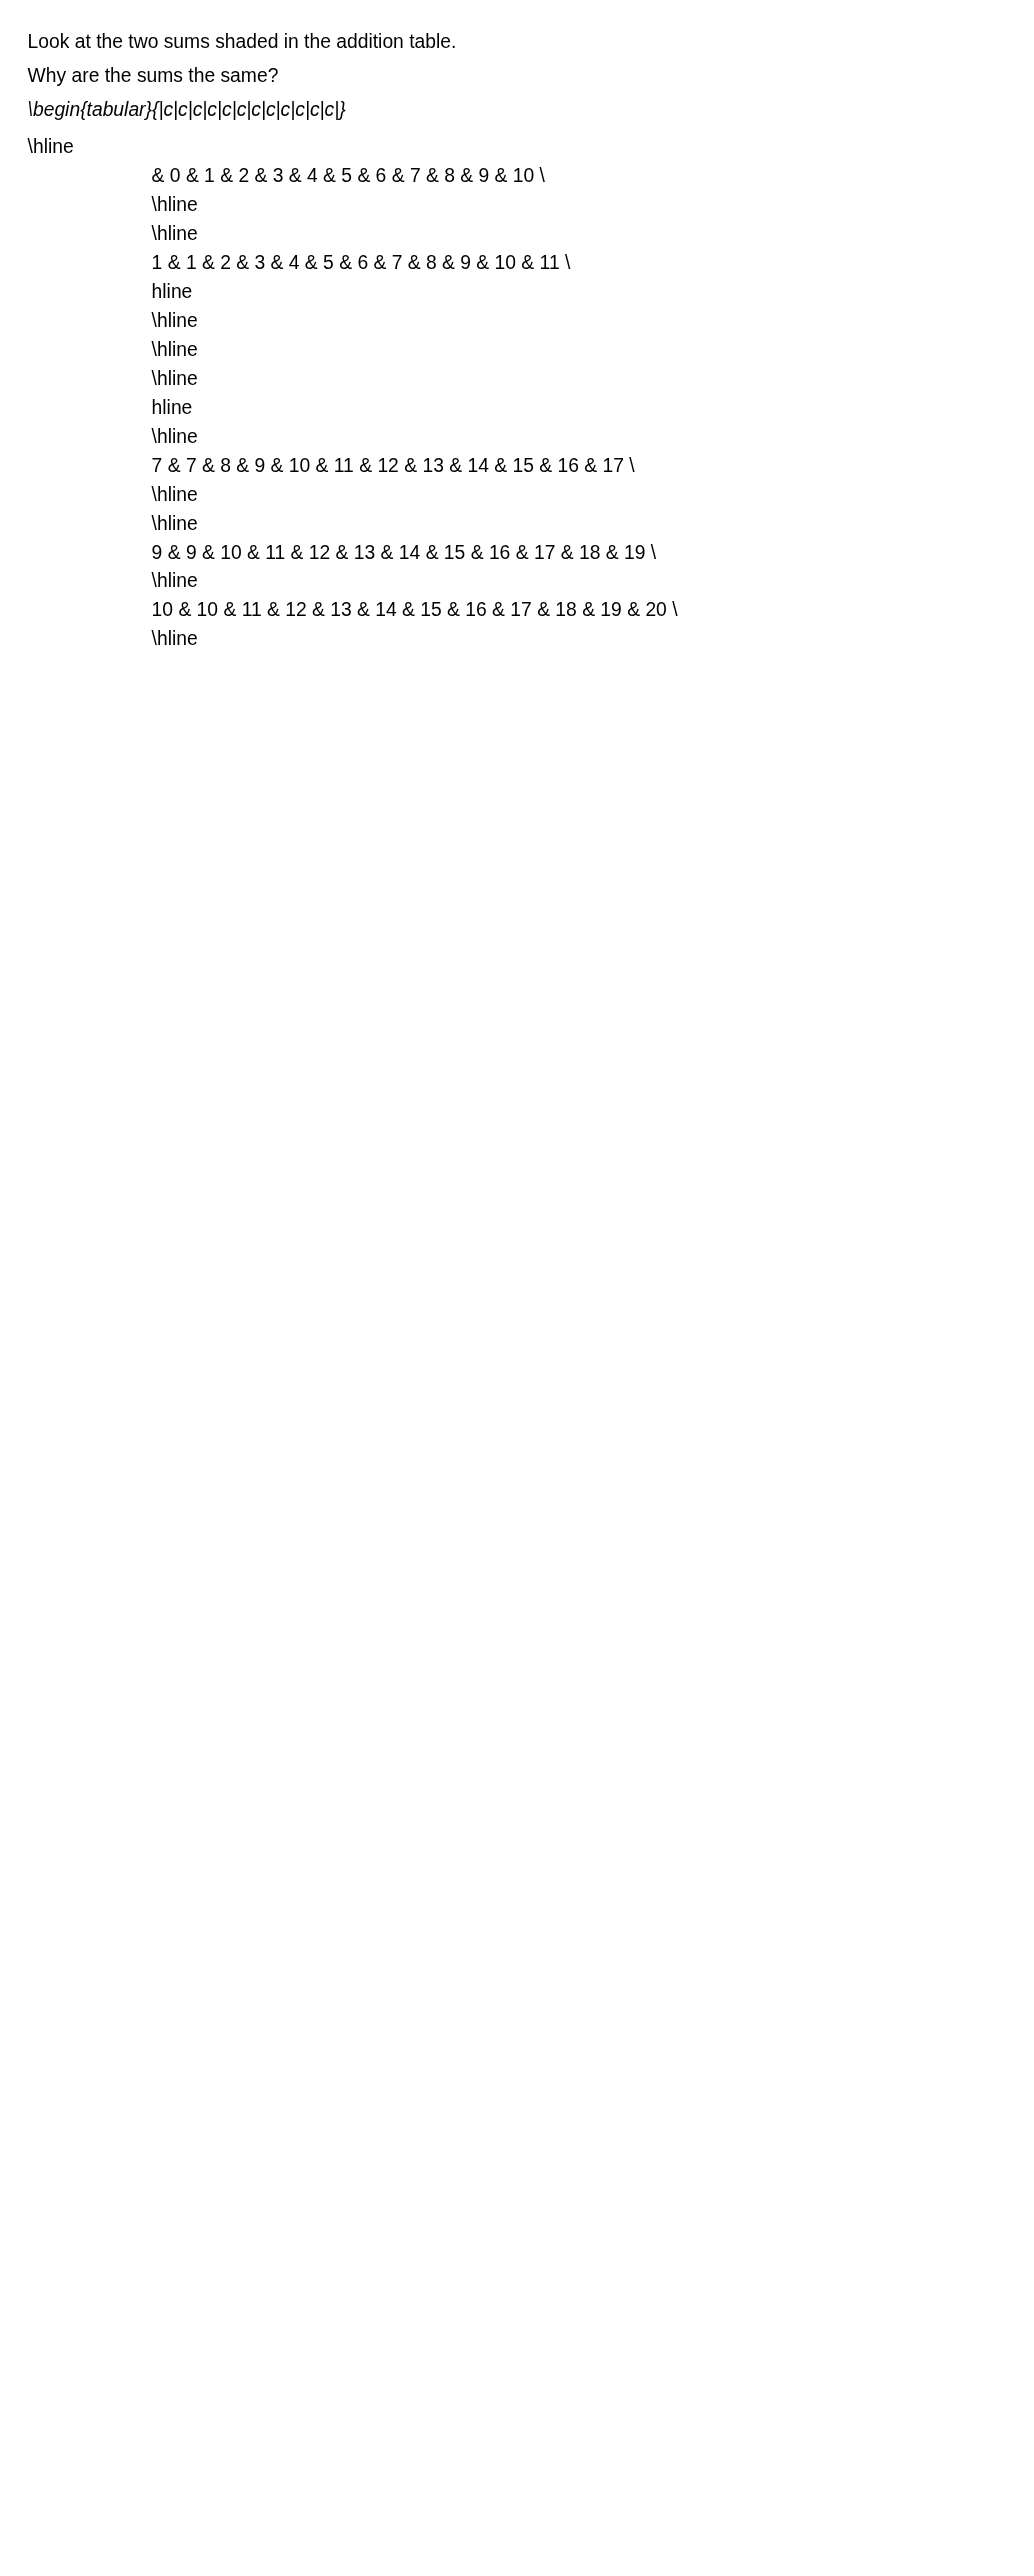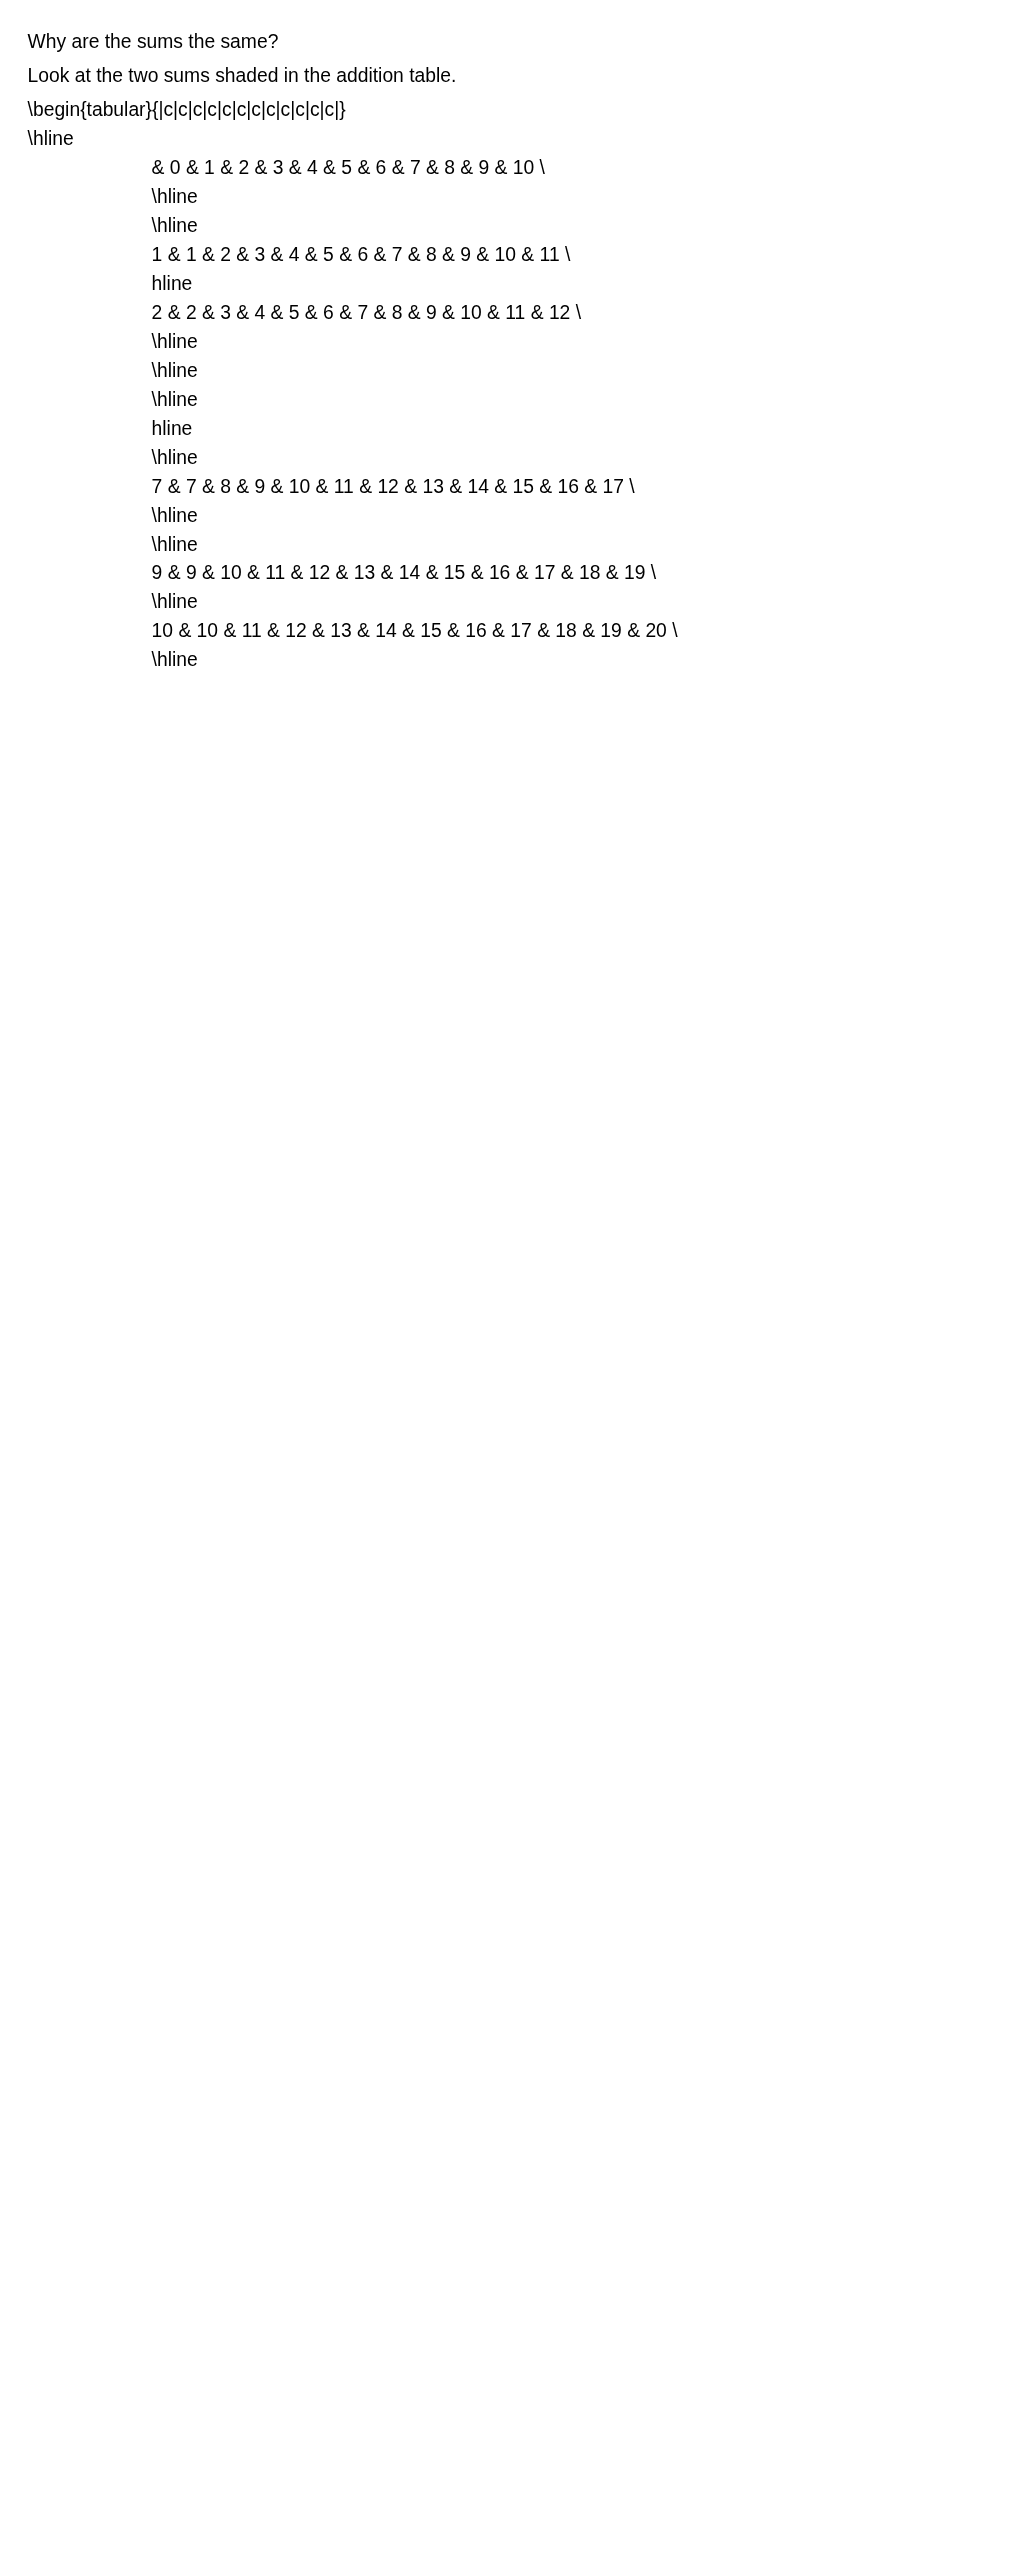--- a/index.html
+++ b/index.html
@@ -12,51 +12,51 @@
     background: #fff;
     width: 979px;
   }
   .content {
     max-width: 979px;
   }
   .intro {
     margin-bottom: 5.5px;
   }
   .tabular-spec {
-    margin-bottom: 0;
+    margin-bottom: 8px;
+    font-style: italic;
   }
   .row {
     display: block;
     padding-left: 124px;
     margin-bottom: 0;
     word-wrap: break-word;
     max-width: 855px;
   }
   .hline-lead {
     padding-left: 0;
   }
   .end-row {
     padding-left: 124px;
   }
 </style>
 </head>
 <body>
 
 <div class="content">
+  <div class="intro">Look at the two sums shaded in the addition table.</div>
   <div class="intro">Why are the sums the same?</div>
-  <div class="intro">Look at the two sums shaded in the addition table.</div>
   <div class="tabular-spec">\begin{tabular}{|c|c|c|c|c|c|c|c|c|c|c|c|}</div>
   <div class="hline-lead">\hline</div>
 
   <div class="row"> &amp; 0 &amp; 1 &amp; 2 &amp; 3 &amp; 4 &amp; 5 &amp; 6 &amp; 7 &amp; 8 &amp; 9 &amp; 10 \</div>
   <div class="row">\hline</div>
   <div class="row">\hline</div>
   <div class="row">1 &amp; 1 &amp; 2 &amp; 3 &amp; 4 &amp; 5 &amp; 6 &amp; 7 &amp; 8 &amp; 9 &amp; 10 &amp; 11 \</div>
   <div class="row">hline</div>
-  <div class="row">2 &amp; 2 &amp; 3 &amp; 4 &amp; 5 &amp; 6 &amp; 7 &amp; 8 &amp; 9 &amp; 10 &amp; 11 &amp; 12 \</div>
   <div class="row">\hline</div>
   <div class="row">\hline</div>
   <div class="row">\hline</div>
   <div class="row">hline</div>
   <div class="row">\hline</div>
   <div class="row">7 &amp; 7 &amp; 8 &amp; 9 &amp; 10 &amp; 11 &amp; 12 &amp; 13 &amp; 14 &amp; 15 &amp; 16 &amp; 17 \</div>
   <div class="row">\hline</div>
   <div class="row">\hline</div>
   <div class="row">9 &amp; 9 &amp; 10 &amp; 11 &amp; 12 &amp; 13 &amp; 14 &amp; 15 &amp; 16 &amp; 17 &amp; 18 &amp; 19 \</div>
   <div class="row">\hline</div>

